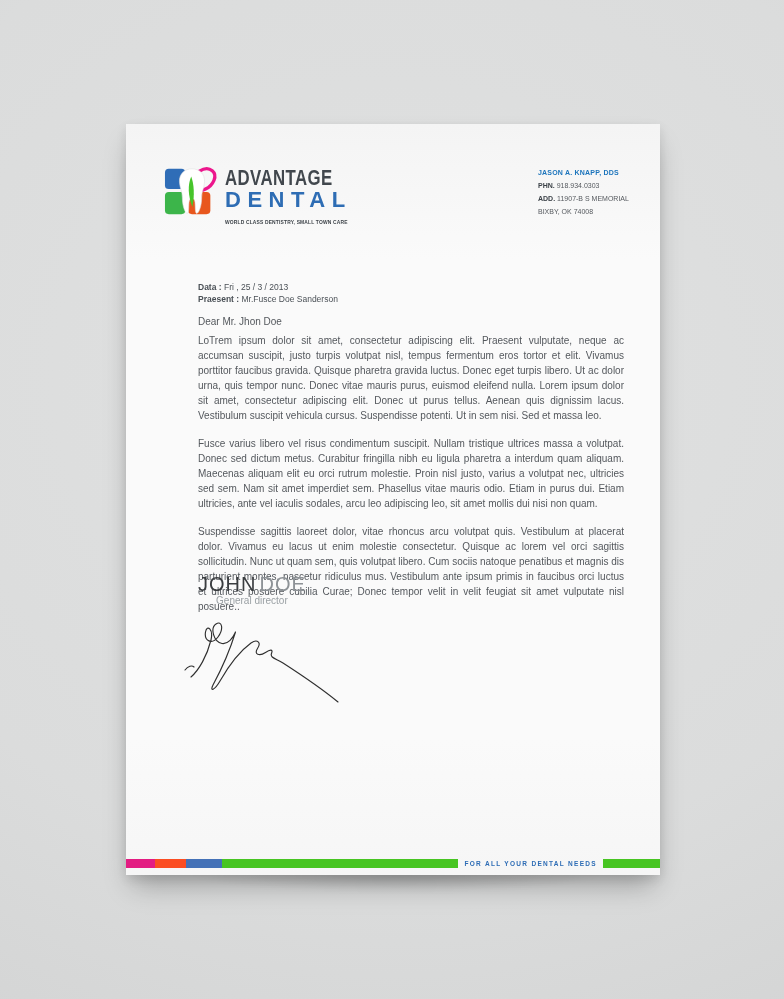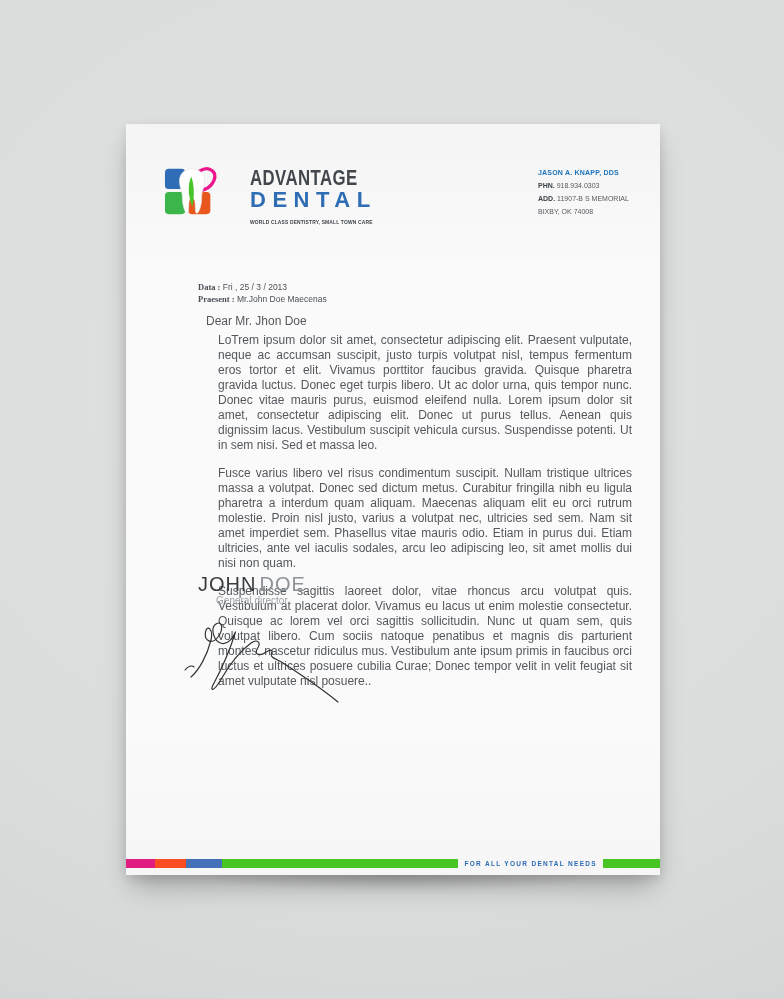--- a/index.html
+++ b/index.html
@@ -17,47 +17,47 @@
     box-shadow: 0 16px 26px -6px rgba(0,0,0,.28), 0 4px 10px rgba(0,0,0,.10);
   }
   
   .ground-shadow{
     position:absolute; left:118px; top:873px; width:556px; height:26px;
     background: radial-gradient(ellipse 50% 100% at 50% 0%, rgba(0,0,0,.16), rgba(0,0,0,0) 75%);
     filter: blur(2px);
   }
 
   
-  .logo{ position:absolute; left:38px; top:38px; display:flex; align-items:flex-start;gap:25px; }
+  .logo{ position:absolute; left:38px; top:38px; display:flex; align-items:flex-start; }
   .logo-icon{ width:56px; height:58px; flex:0 0 auto; }
   .logo-text{ margin-left:5px; padding-top:6px; }
   .logo-line1{
     display:inline-block; font-size:21px; font-weight:bold; color:#41474d;
     letter-spacing:.5px; transform:scale(.80,1.02); transform-origin:left top; line-height:20px;
   }
   .logo-line2{
     font-size:22px; font-weight:bold; color:#2e6db4; letter-spacing:6.5px; line-height:21px;
   }
   .logo-tagline{
     display:inline-block; font-size:6px; font-weight:bold; color:#3c4248;
     letter-spacing:.2px; transform:scaleX(.82); transform-origin:left top; white-space:nowrap;
   }
 
   .contact{ position:absolute; left:412px; top:42px; font-size:7px; color:#55595e; line-height:13px; white-space:nowrap; }
   .contact-name{ color:#1b74bc; font-weight:bold; letter-spacing:.2px; }
   .contact-label{ font-weight:bold; color:#3c4248; }
 
   
   .meta{ position:absolute; left:72px; top:158px; font-size:8.5px; color:#4a5056; line-height:11.5px; }
-  .meta b{ font-weight:bold;font-family:Liberation Serif, serif; }
+  .meta b{ font-weight:bold; }
 
   
-  .letter{ position:absolute; left:80px; top:190px; width:426px; font-size:12px; line-height:15px; color:#54585d; }
+  .letter{ position:absolute; left:72px; top:190px; width:426px; font-size:10px; line-height:15px; color:#54585d; }
   .salutation{ margin-bottom:4px; }
-  .letter p{ text-align:justify; margin-bottom:13px;margin-left:12px; }
+  .letter p{ text-align:justify; margin-bottom:13px; }
 
   
   .signatory{ position:absolute; left:72px; top:450px; }
   .sig-name{ font-size:20px; letter-spacing:1px; line-height:20px; color:#3a3d40; }
   .sig-first{ font-weight:normal;text-align:right; }
   .sig-last{ font-weight:normal; color:#8d9296; margin-left:3px;margin-top:40px; }
   .sig-title{ font-size:10px; color:#9aa0a4; margin-top:1px;text-align:center; }
 
   .signature{ position:absolute; left:52px; top:490px; width:176px; height:100px; }
 
@@ -114,21 +114,21 @@
       <div>BIXBY, OK 74008</div>
     </div>
 
     <div class="meta">
       <div>
         <b>Data :</b>
         <span>Fri , 25 / 3 / 2013</span>
       </div>
       <div>
         <b>Praesent :</b>
-        <span>Mr.John Doe Maecenas</span>
+        <span>Mr.Fusce Doe Sanderson</span>
       </div>
     </div>
 
     <div class="letter">
       <div class="salutation">Dear Mr. Jhon Doe</div>
       <p>LoTrem ipsum dolor sit amet, consectetur adipiscing elit. Praesent vulputate, neque ac accumsan suscipit, justo turpis volutpat nisl, tempus fermentum eros tortor et elit. Vivamus porttitor faucibus gravida. Quisque pharetra gravida luctus. Donec eget turpis libero. Ut ac dolor urna, quis tempor nunc. Donec vitae mauris purus, euismod eleifend nulla. Lorem ipsum dolor sit amet, consectetur adipiscing elit. Donec ut purus tellus. Aenean quis dignissim lacus. Vestibulum suscipit vehicula cursus. Suspendisse potenti. Ut in sem nisi. Sed et massa leo.</p>
       <p>Fusce varius libero vel risus condimentum suscipit. Nullam tristique ultrices massa a volutpat. Donec sed dictum metus. Curabitur fringilla nibh eu ligula pharetra a interdum quam aliquam. Maecenas aliquam elit eu orci rutrum molestie. Proin nisl justo, varius a volutpat nec, ultricies sed sem. Nam sit amet imperdiet sem. Phasellus vitae mauris odio. Etiam in purus dui. Etiam ultricies, ante vel iaculis sodales, arcu leo adipiscing leo, sit amet mollis dui nisi non quam.</p>
       <p>Suspendisse sagittis laoreet dolor, vitae rhoncus arcu volutpat quis. Vestibulum at placerat dolor. Vivamus eu lacus ut enim molestie consectetur. Quisque ac lorem vel orci sagittis sollicitudin. Nunc ut quam sem, quis volutpat libero. Cum sociis natoque penatibus et magnis dis parturient montes, nascetur ridiculus mus. Vestibulum ante ipsum primis in faucibus orci luctus et ultrices posuere cubilia Curae; Donec tempor velit in velit feugiat sit amet vulputate nisl posuere..</p>
     </div>
 

